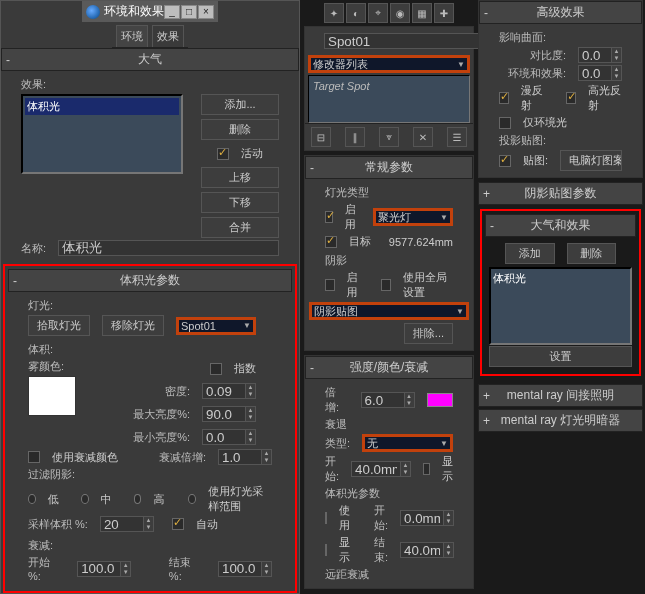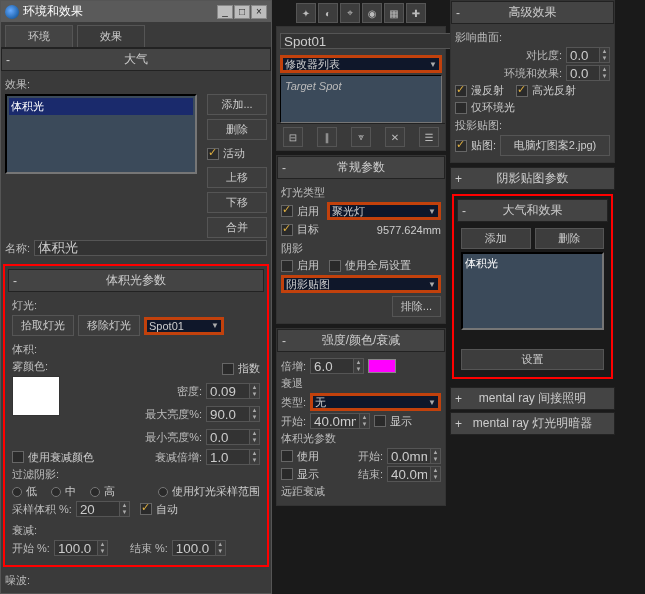--- a/index.html
+++ b/index.html
@@ -7,21 +7,21 @@
     font-family: "SimSun", "Microsoft YaHei", sans-serif;
     font-size: 11px;
     background: #1a1a1a;
     color: #cccccc;
     width: 645px;
     height: 594px;
     overflow: hidden;
     display: flex;
   }
   .col { display: flex; flex-direction: column; }
-  .col1 { width: 272px; background: #3a3a3a; border: 1px solid #555; }
+  .col1 { width: 300px; background: #3a3a3a; border: 1px solid #555; align-items: center; }
   .col2 { width: 170px; margin-left: 4px; }
   .col3 { width: 165px; margin-left: 4px; }
 
   .titlebar {
     background: #5a5a5a;
     color: #fff;
     font-size: 12px;
     padding: 2px 4px;
     display: flex;
     align-items: center;
@@ -40,37 +40,37 @@
     background: #bdbdbd; border: 1px solid #888;
     font-size: 10px; line-height: 12px; text-align: center;
     color: #222;
   }
 
   .tabs {
     display: flex; background: #3a3a3a; border-bottom: 1px solid #222;
     padding: 3px 4px 0 4px; gap: 4px;
   }
   .tab {
-    padding: 3px 22px;
+    padding: 3px 4px;
     background: #3a3a3a;
     border: 1px solid #555;
     border-bottom: none;
     color: #ccc;
   }
   .tab.active { background: #444; }
 
   .rollout-header {
     display:flex; align-items:center; justify-content:center;
     background: #444; border: 1px solid #222; color:#ccc;
     font-size: 12px; padding: 2px 4px; position: relative;
   }
   .rollout-header .pm { position:absolute; left:4px; }
 
   .panel { padding: 4px; }
-  .row { display:flex; align-items:center; margin:2px 0; gap:4px; }
+  .row { display:flex; align-items:center; margin:2px 16px; gap:12px; }
   .label { color:#bbb; }
 
   .list {
     background: #3b4a5a; border: 2px inset #222;
     height: 80px; overflow:auto; color:#fff; padding:2px;
   }
   .list .sel { background: #1a2a6c; color:#fff; padding: 1px 2px; }
 
   .btn {
     background: #3d3d3d; border: 1px solid #555; color: #ccc;
@@ -533,21 +533,21 @@
         <span>大气和效果</span>
       </div>
     <div class="panel">
       <div class="row">
         <div class="btn wide">添加</div>
         <div class="btn wide">删除</div>
       </div>
       <div class="list" style="height:78px;margin-top:3px;">
         <div>体积光</div>
       </div>
-      <div class="btn" style="width:100%;margin-top:19px;">设置</div>
+      <div class="btn" style="width:100%;margin-top:1px;">设置</div>
     </div>
   </div>
 
   <div class="rollout-header" style="margin-top:6px;">
       <span class="pm">+</span>
       <span>mental ray 间接照明</span>
     </div>
   <div class="rollout-header" style="margin-top:2px;">
       <span class="pm">+</span>
       <span>mental ray 灯光明暗器</span>

